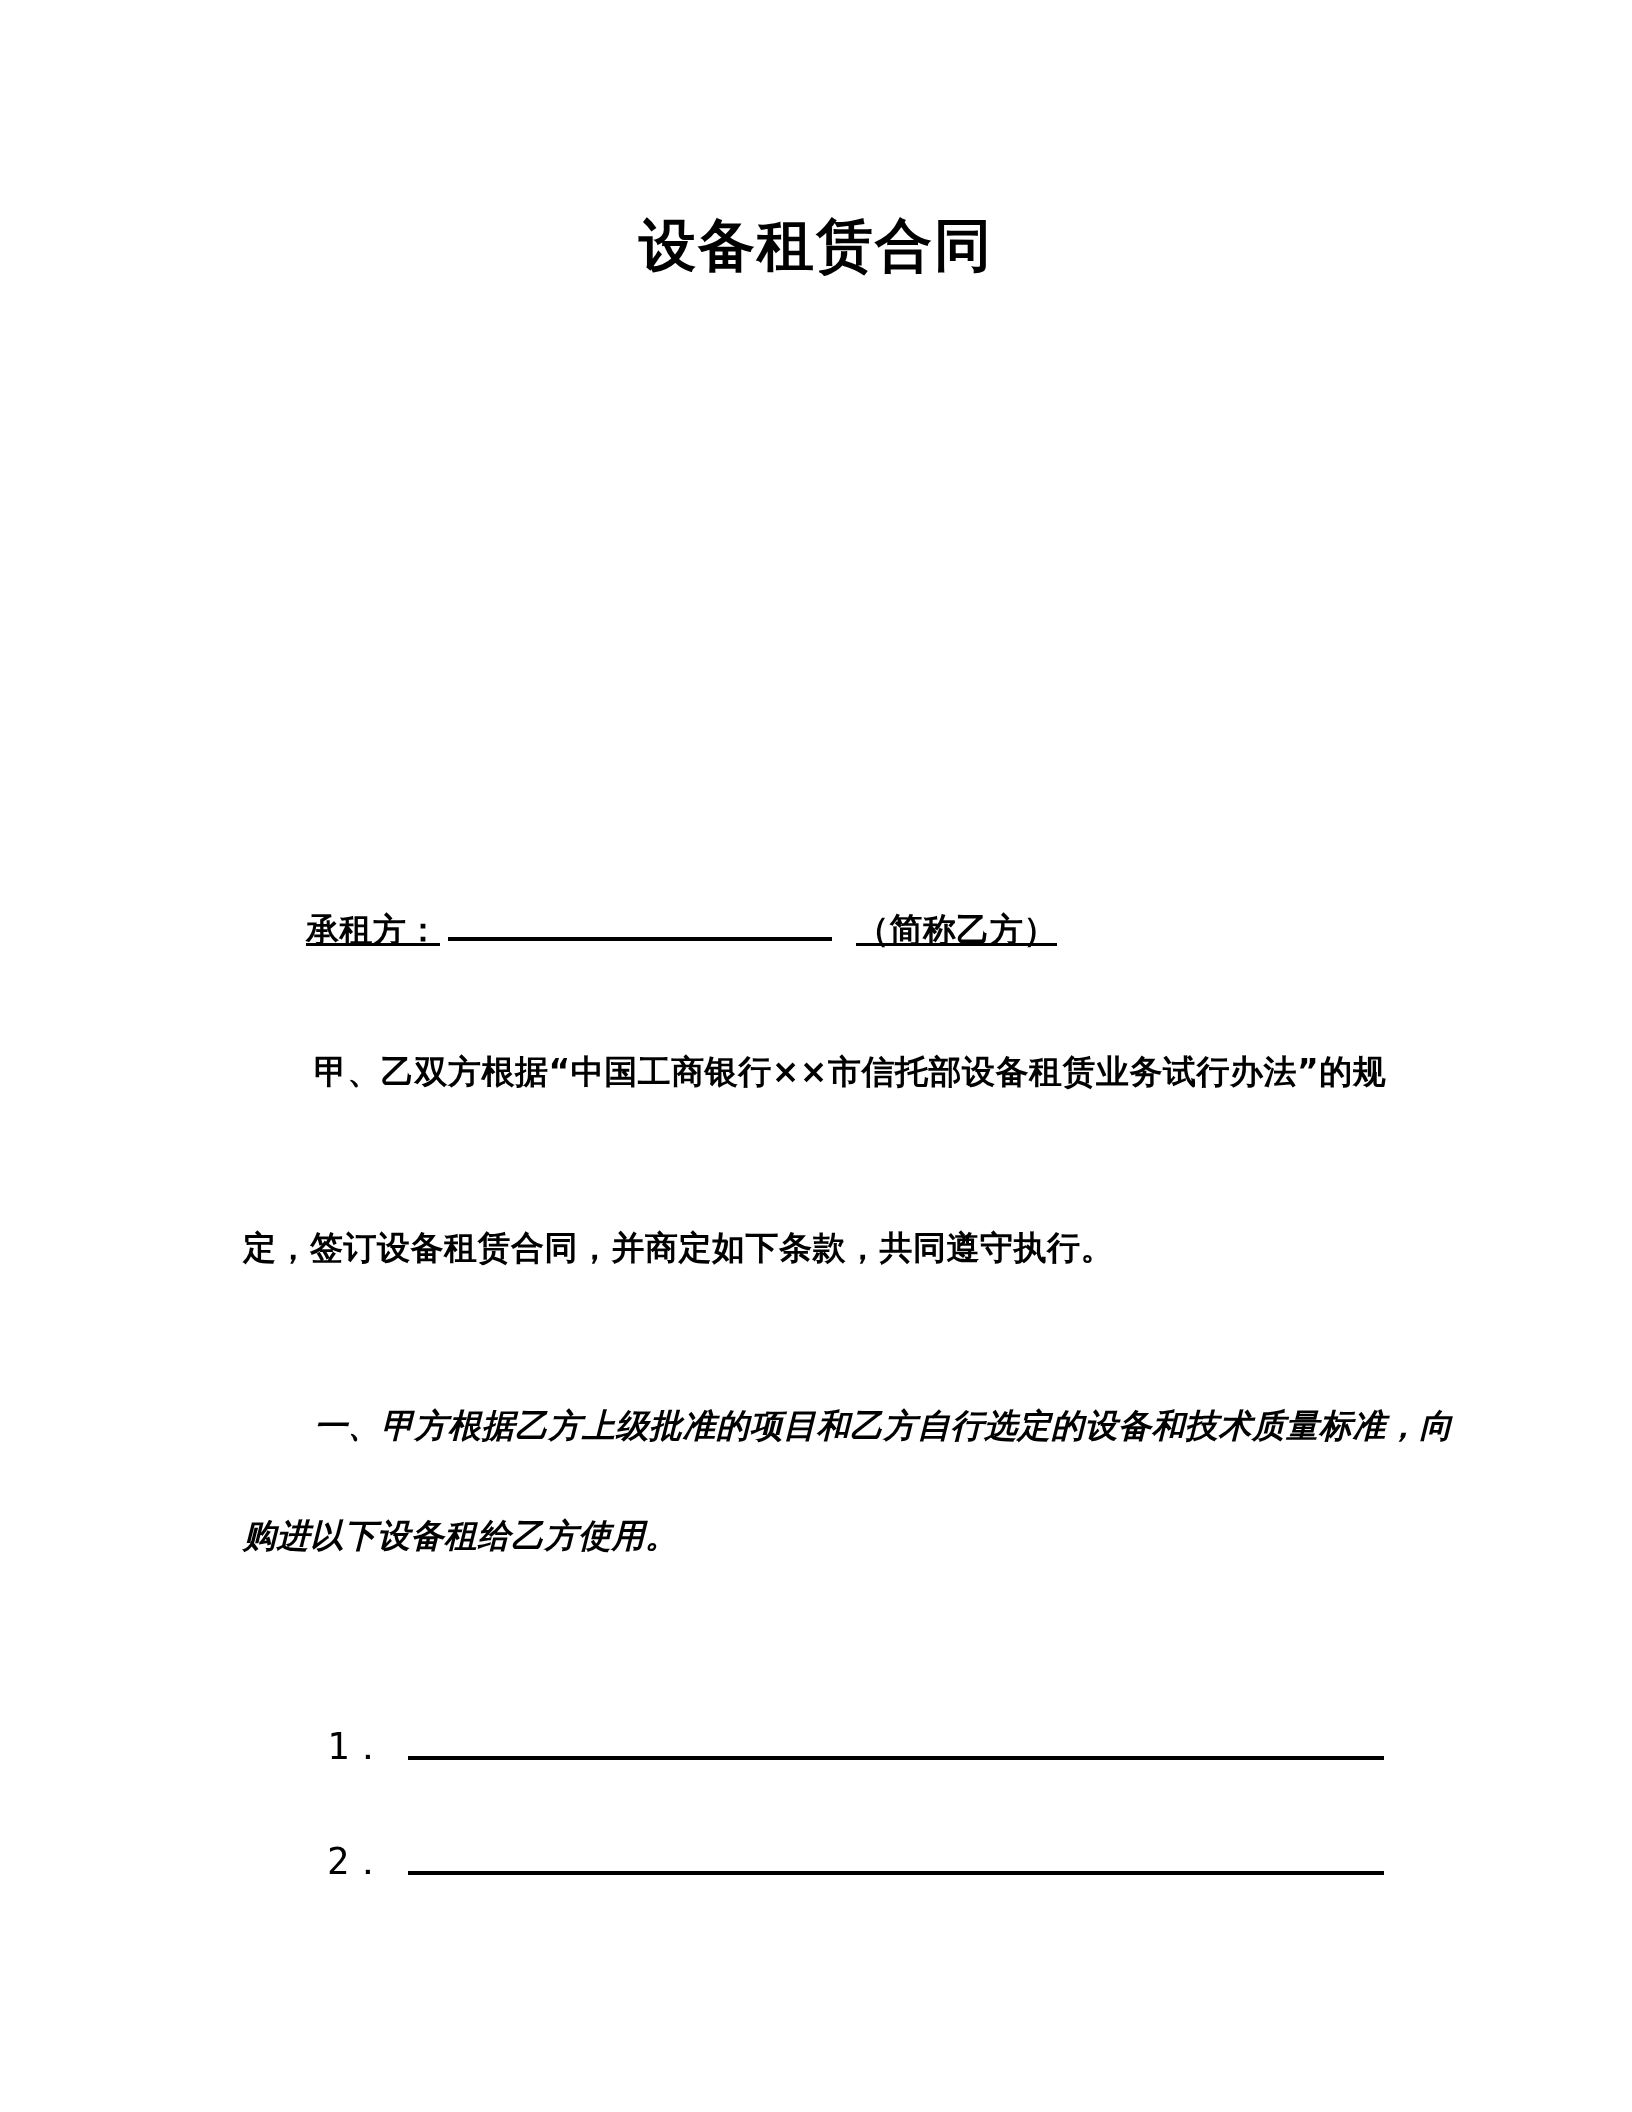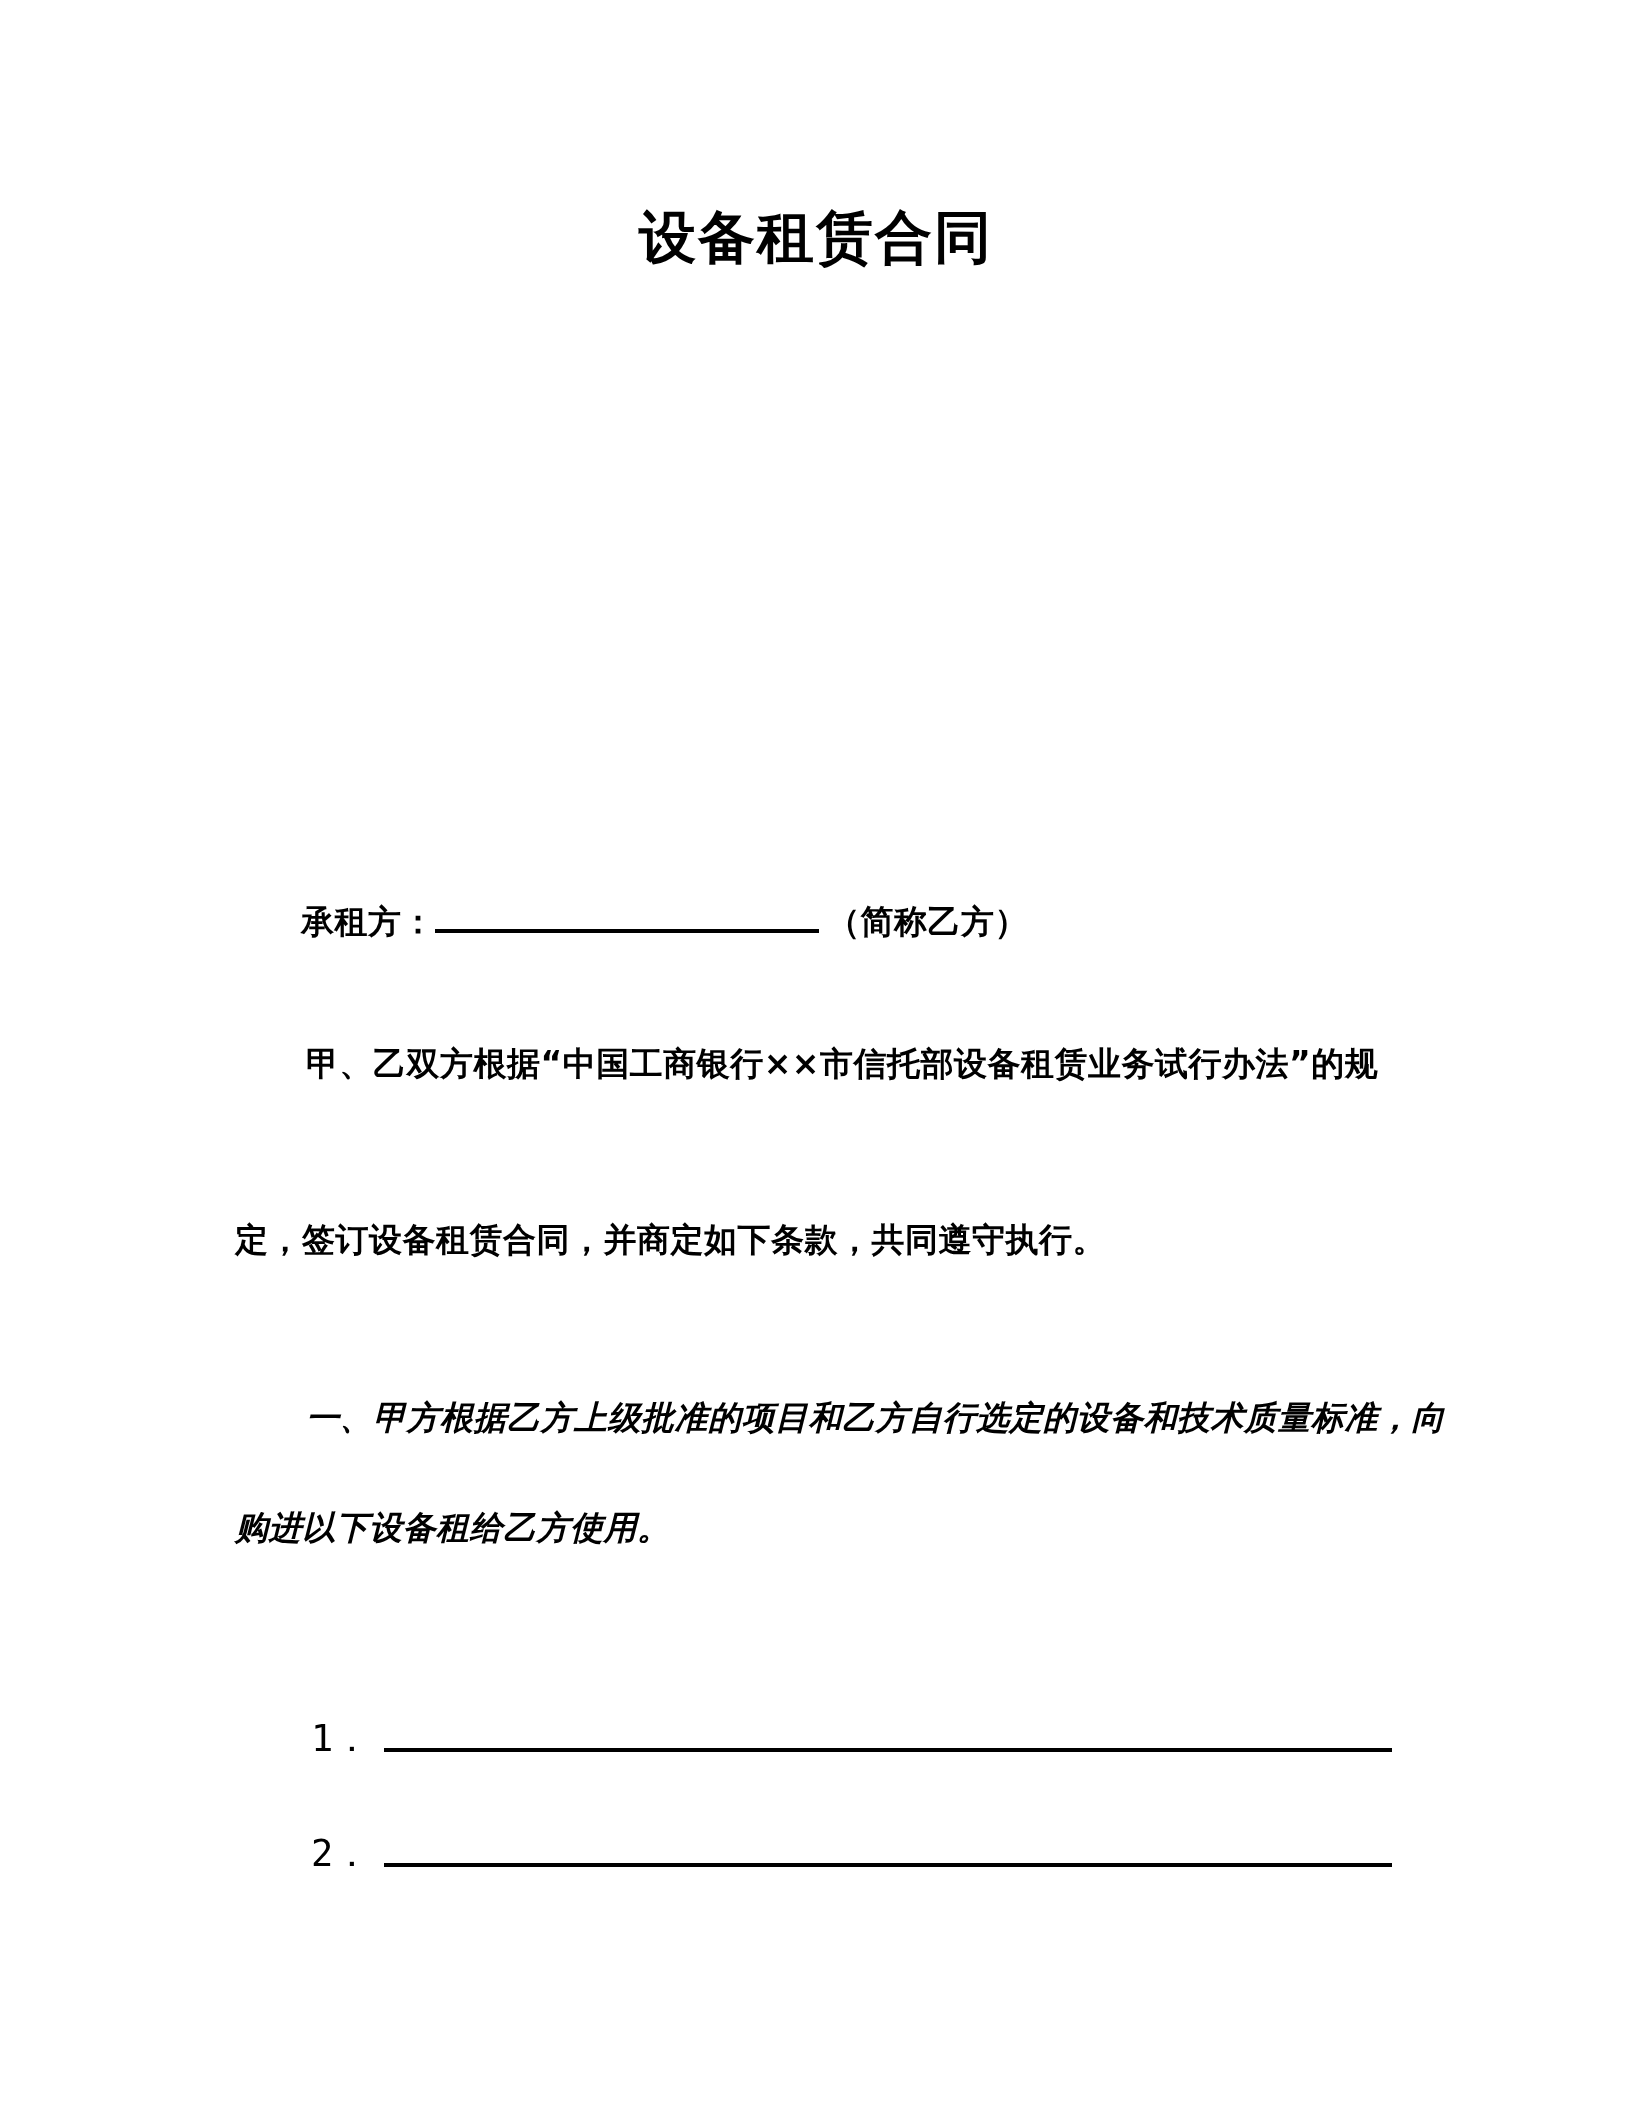--- a/index.html
+++ b/index.html
@@ -1,15 +1,15 @@
 <!DOCTYPE html>
 <html><head>
 <meta charset="utf-8">
 <style>
-  * { margin: 0; padding: 0; box-sizing: border-box; }
+  * { margin: 0; padding: 8px; box-sizing: border-box; }
   html, body {
     width: 1632px;
     height: 2112px;
     background: #ffffff;
     overflow: hidden;
     font-family: "DejaVu Sans", "Liberation Sans", sans-serif;
   }
   .page {
     position: absolute;
     inset: 0;
@@ -72,21 +72,21 @@
 </style>
 </head>
 <body>
 
 <div class="page">
 
   <div class="doc-title">设备租赁合同</div>
 
 
 
-  <div class="line" style="top: 897px; left: 301px;">
+  <div class="line" style="top: 897px; left: 290px; text-decoration: underline;">
     <span>承租方：</span><span class="blank" style="width:384px;"></span><span class="spacer" style="width:8px;"></span><span>（简称乙方）</span>
   </div>
 
   <div>
     <div class="line" style="top: 1044px; left: 306px;">甲、乙双方根据“中国工商银行××市信托部设备租赁业务试行办法”的规</div>
     <div class="line" style="top: 1198px; left: 235px; margin-top: 22px;">定，签订设备租赁合同，并商定如下条款，共同遵守执行。</div>
   </div>
 
   <div>
     <div class="line" style="top: 1398px; left: 306px; font-style: italic;">一、甲方根据乙方上级批准的项目和乙方自行选定的设备和技术质量标准，向</div>

